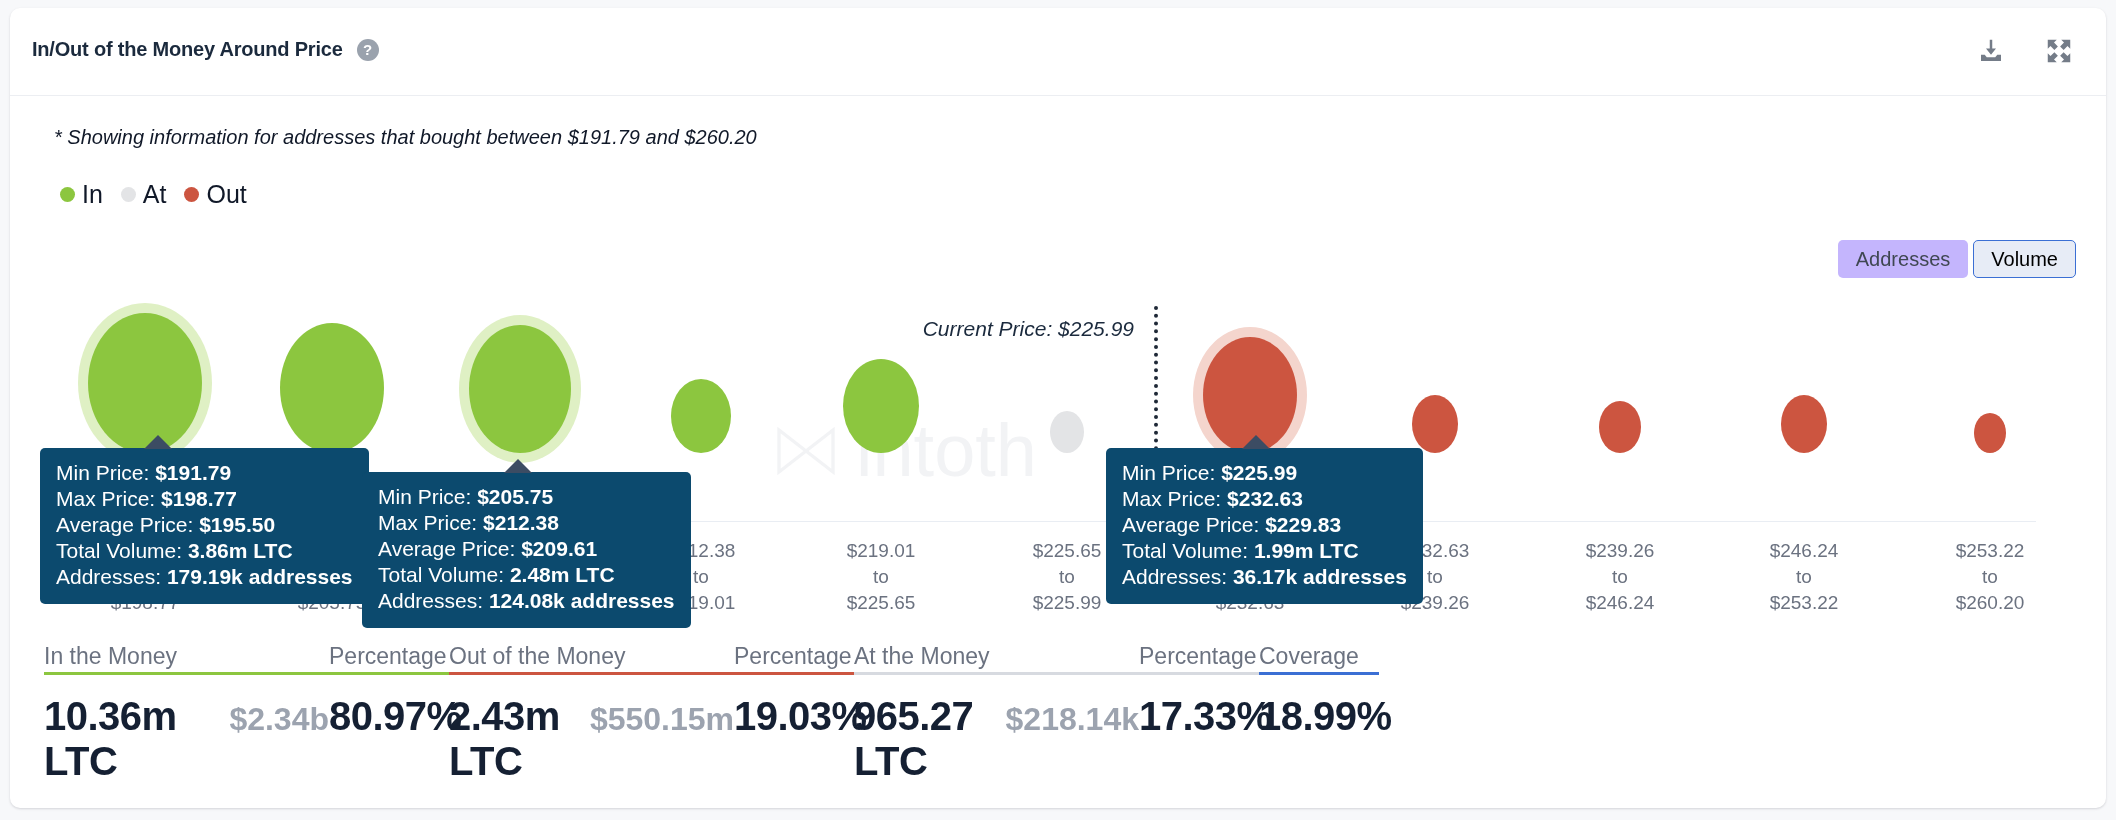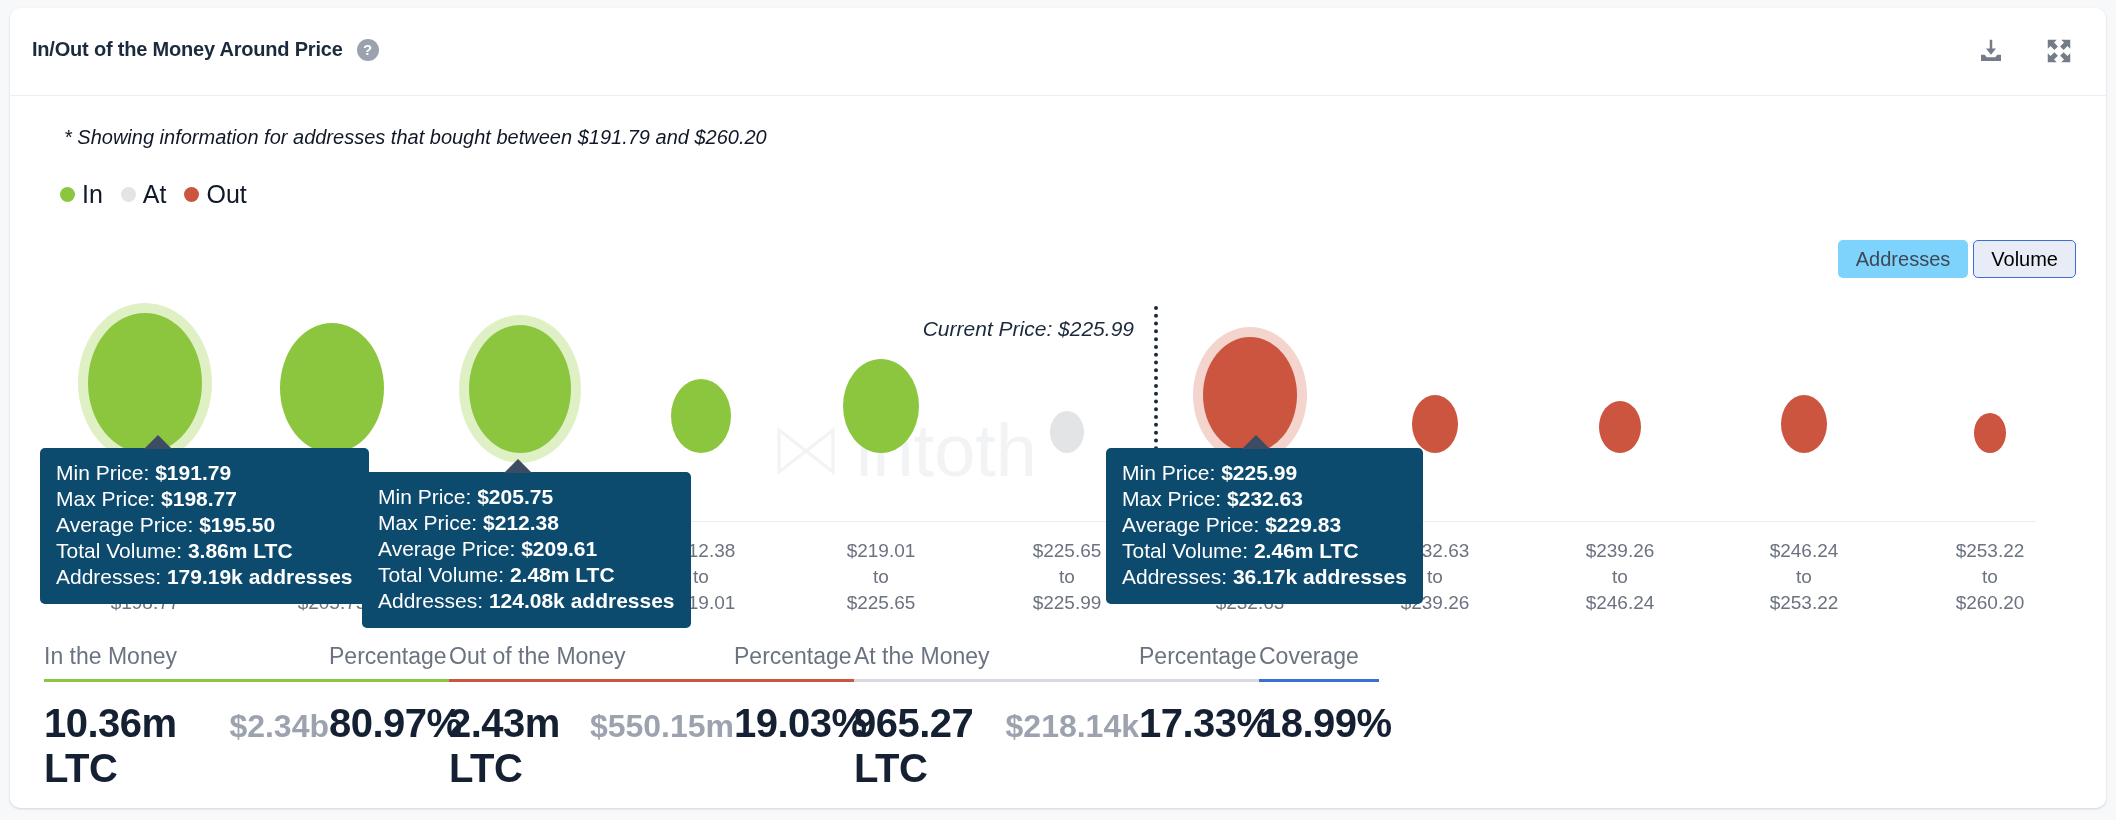--- a/index.html
+++ b/index.html
@@ -42,21 +42,21 @@
   }
   #header-actions {
     position: absolute; right: 30px; top: 26px;
     display: flex; align-items: center; gap: 34px;
   }
   .hdr-btn { width: 34px; height: 34px; cursor: pointer; display:flex; align-items:center; justify-content:center; }
   .hdr-btn svg { fill: #747c88; }
 
   
   #subtitle {
-    position: absolute; left: 54px; top: 118px;
+    position: absolute; left: 44px; top: 118px;
     font-size: 20px; font-style: italic; color: #101828;
   }
   #legend {
     position: absolute; left: 50px; top: 172px;
     display: flex; align-items: center; gap: 9px;
     font-size: 25px; color: #101828;
   }
   #legend .lg-item { display: flex; align-items: center; gap: 7px; margin-right: 9px; }
   #legend .dot { width: 15px; height: 15px; border-radius: 50%; display:block; }
 
@@ -64,21 +64,21 @@
   #toggle {
     position: absolute; right: 30px; top: 232px;
     display: flex;
   }
   #toggle .tg {
     height: 38px; padding: 0 17px;
     display: flex; align-items: center; justify-content: center;
     font-size: 20px; color: #3f4752; cursor: pointer;
     border: 1px solid transparent; border-radius: 5px;
   }
-  #toggle .tg.inactive { background: #7dd3fc; }
+  #toggle .tg.inactive { background: #c4b5fd; }
   #toggle .tg.active { background: #e7ecf6; border-color: #3b6fd4; color:#000000; margin-left: 5px; }
 
   
   #chart {
     position: absolute; left: 0; top: 0; width: 100%; height: 100%;
   }
   #watermark {
     position: absolute; left: 760px; top: 400px;
     font-size: 74px; color: #f2f3f5; font-weight: 300;
     display: flex; align-items: center; gap: 14px;
@@ -138,21 +138,21 @@
     border-bottom: 14px solid #3c4c63;
   }
 
   
   #stats {
     position: absolute; left: 34px; top: 635px;
     display: flex; align-items: flex-start;
   }
   .stat { margin-right: 0; }
   .stat .lbl {
-    font-size: 23px; color: #6b7280; padding-bottom: 9px;
+    font-size: 23px; color: #6b7280; padding-bottom: 2px;
   }
   .stat .rule { height: 3px; width: 100%; }
   .stat .vals {
     display: flex; align-items: baseline; gap: 9px;
     margin-top: 19px;
   }
   .stat .v-main { font-size: 40px; font-weight: bold; color: #152033; letter-spacing: -.5px; }
   .stat .v-sub  { font-size: 32px; color: #9ca3af; font-weight: bold; }
 </style>
 </head>
@@ -300,21 +300,21 @@
           <div><span>Max Price: </span><b>$212.38</b></div>
           <div><span>Average Price: </span><b>$209.61</b></div>
           <div><span>Total Volume: </span><b>2.48m LTC</b></div>
           <div><span>Addresses: </span><b>124.08k addresses</b></div>
         </div>
         <div class="tooltip" style="left: 1096px; top: 440px;">
           <div class="arrow" style="left: 136px;"></div>
           <div><span>Min Price: </span><b>$225.99</b></div>
           <div><span>Max Price: </span><b>$232.63</b></div>
           <div><span>Average Price: </span><b>$229.83</b></div>
-          <div><span>Total Volume: </span><b>2.46m LTC</b></div>
+          <div><span>Total Volume: </span><b>1.99m LTC</b></div>
           <div><span>Addresses: </span><b>36.17k addresses</b></div>
         </div>
       </div>
   </div>
 
   <div id="stats">
       <div class="stat" style="width: 285px;">
         <div class="lbl">In the Money</div>
         <div class="rule" style="background: rgb(140, 198, 63);"></div>
         <div class="vals">

